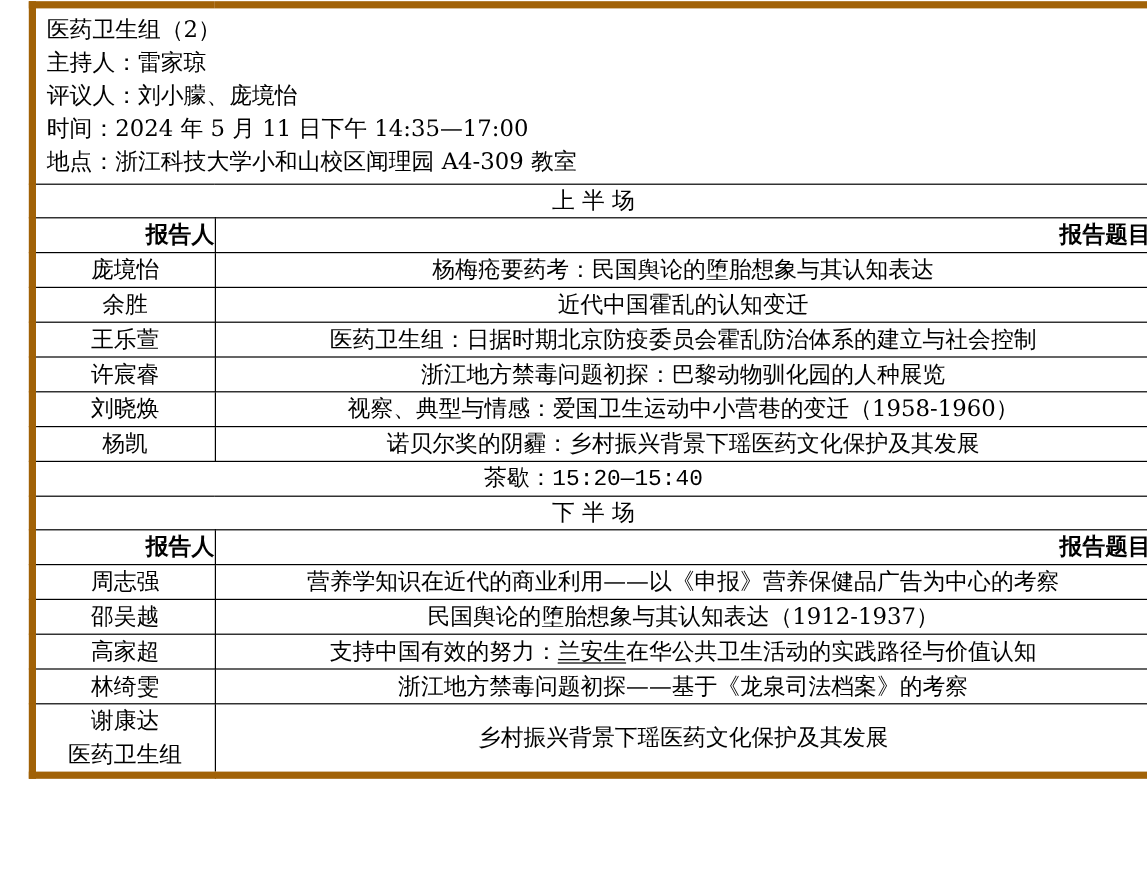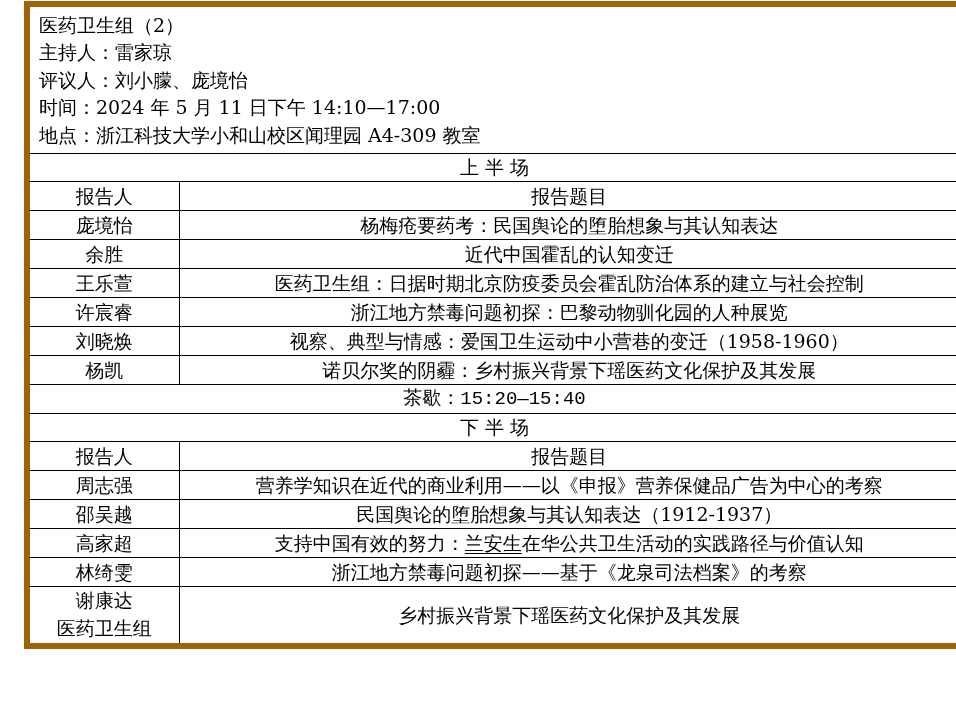--- a/index.html
+++ b/index.html
@@ -30,44 +30,44 @@
     overflow: hidden;
     white-space: nowrap;
   }
   tr.info-row td {
     text-align: left;
     padding: 5px 6px 4px 9px;
     line-height: 27.4px;
     height: 139px;
   }
   tr.section-row td { height: 28px; font-weight: normal; }
-  tr.cols-row td { height: 29px; font-weight: normal; }
+  tr.cols-row td { height: 29px; font-weight: bold; text-align: right; }
   tr.data-row td { height: 29px; }
   tr.break-row td { height: 29px; font-family: Liberation Mono, monospace; }
   tr.double-row td { height: 59px; }
-  tr.double-row td.presenter-cell div { line-height: 28px; font-family: Liberation Serif, serif; }
+  tr.double-row td.presenter-cell div { line-height: 28px; }
   .u { text-decoration: underline; text-underline-offset: 3px; }
 </style>
 </head>
 <body>
 
 <div class="page">
   <table class="program">
     <colgroup>
       <col class="c-presenter">
       <col class="c-title">
     </colgroup>
 
     <tbody>
         <tr class="info-row">
       <td colspan="2">
         <div>医药卫生组（2）</div>
         <div>主持人：雷家琼</div>
         <div>评议人：刘小朦、庞境怡</div>
-        <div>时间：2024 年 5 月 11 日下午 14:10—17:00</div>
+        <div>时间：2024 年 5 月 11 日下午 14:35—17:00</div>
         <div>地点：浙江科技大学小和山校区闻理园 A4-309 教室</div>
       </td>
     </tr>
 
     <tr class="section-row">
       <td colspan="2">上 半 场</td>
     </tr>
     <tr class="cols-row">
       <td class="presenter-cell">报告人</td>
       <td class="title-cell">报告题目</td>

